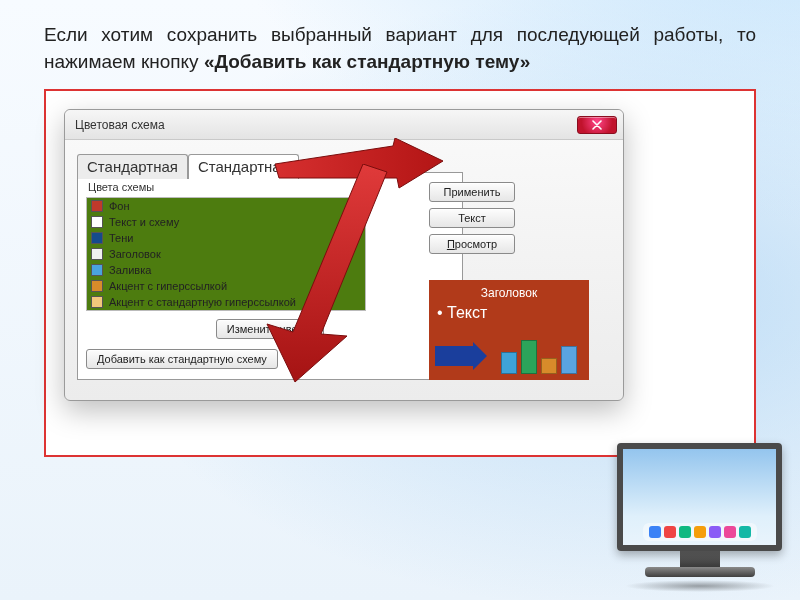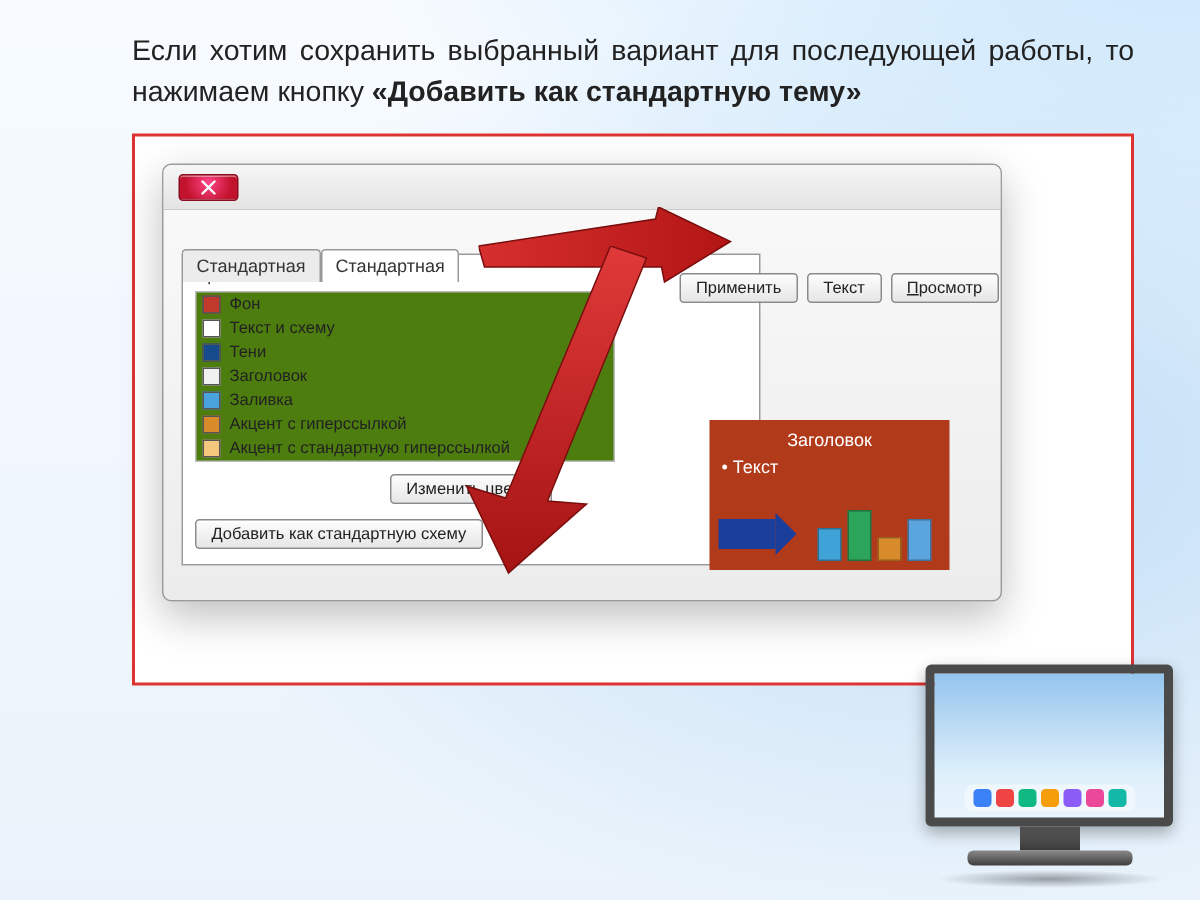--- a/index.html
+++ b/index.html
@@ -18,21 +18,20 @@
     background:
       radial-gradient(1100px 620px at 820px -120px, rgba(180,220,250,0.85), rgba(255,255,255,0) 55%),
       radial-gradient(900px 520px at 640px 300px, rgba(150,200,240,0.55), rgba(255,255,255,0) 60%),
       linear-gradient(#f7fbff, #eaf3fb);
     z-index: 0;
   }
   .slide {
     position: relative;
     z-index: 1;
     padding: 22px 44px 10px 44px;
-    margin-left: 44px;
   }
   .caption {
     font-size: 19px;
     line-height: 1.4;
     color: #222;
     text-align: justify;
   }
   .caption .bold { font-weight: 700; }
   .outer-frame {
     margin-top: 14px;
@@ -72,28 +71,28 @@
     cursor:pointer;
   }
   .close-btn svg { display:block; }
   .dlg-body {
     position: relative;
     padding: 8px 12px 12px 12px;
     min-height: 260px;
   }
   .tabs { display:flex; gap: -1px; margin-bottom: -1px; }
   .tab {
-    font-size: 12px;
+    font-size: 15px;
     padding: 3px 9px 4px 9px;
     background:#ececec;
     border:1px solid #999;
     border-bottom:none;
     border-radius:3px 3px 0 0;
     cursor:pointer;
-    position:relative; top:18px;
+    position:relative; top:6px;
     color:#333;
     text-align:right;
   }
   .tab.active {
     background:#fff;
     z-index:2;
   }
   .tab-pane {
     border:1px solid #999;
     background:#fff;
@@ -128,38 +127,38 @@
     border-radius:3px;
     padding:3px 10px;
     cursor:pointer;
     box-shadow: inset 0 1px 0 #fff;
     white-space:nowrap;
   }
   .change-color-wrap { text-align:center; margin-top:8px; }
   .add-standard-wrap { margin-top:10px; }
   .side-buttons {
     position:absolute;
-    left: 344px;
+    left: 364px;
     top: 42px;
-    display:flex; gap:6px;
+    display:flex; flex-direction:column; gap:6px;
     width:86px;
   }
   .side-buttons .mini-btn { text-align:center; }
   .underline-letter { text-decoration: underline; }
   .preview-block {
     position:absolute;
     left: 364px; top: 140px;
     width: 160px; height: 100px;
     background:#b13a1a;
     color:#fff;
     font-size:11px;
     padding:6px 8px 4px 8px;
   }
   .preview-title { text-align:center; font-size:12px; margin-bottom:4px; }
-  .preview-bullet { font-size:12px; }
+  .preview-bullet { font-size:16px; }
   .preview-shapes {
     position:absolute; left:6px; bottom:6px; right:6px; height:46px;
   }
   .shape-arrow-rect {
     position:absolute; left:0; bottom:8px; width:38px; height:20px;
     background:#1a3e9c;
   }
   .shape-arrow-head {
     position:absolute; left:38px; bottom:4px;
     width:0;height:0;
@@ -222,20 +221,21 @@
 <div class="slide">
   <div class="caption">
     <span>Если хотим сохранить выбранный вариант для последующей работы, то нажимаем кнопку </span>
     <span class="bold">«Добавить как стандартную тему»</span>
   </div>
 
   <div class="outer-frame">
 
     <div class="dialog">
       <div class="dlg-header">
+        <span class="dlg-title">Цветовая схема</span>
         <div class="close-btn">
           <svg width="12" height="10" viewBox="0 0 12 10">
             <path d="M2 1 L10 9 M10 1 L2 9" stroke="#fff" stroke-width="1.6" stroke-linecap="round"></path>
           </svg>
         </div>
       </div>
       <div class="dlg-body">
         <div class="tabs">
           <div class="tab">Стандартная</div>
           <div class="tab active">Стандартная</div>

